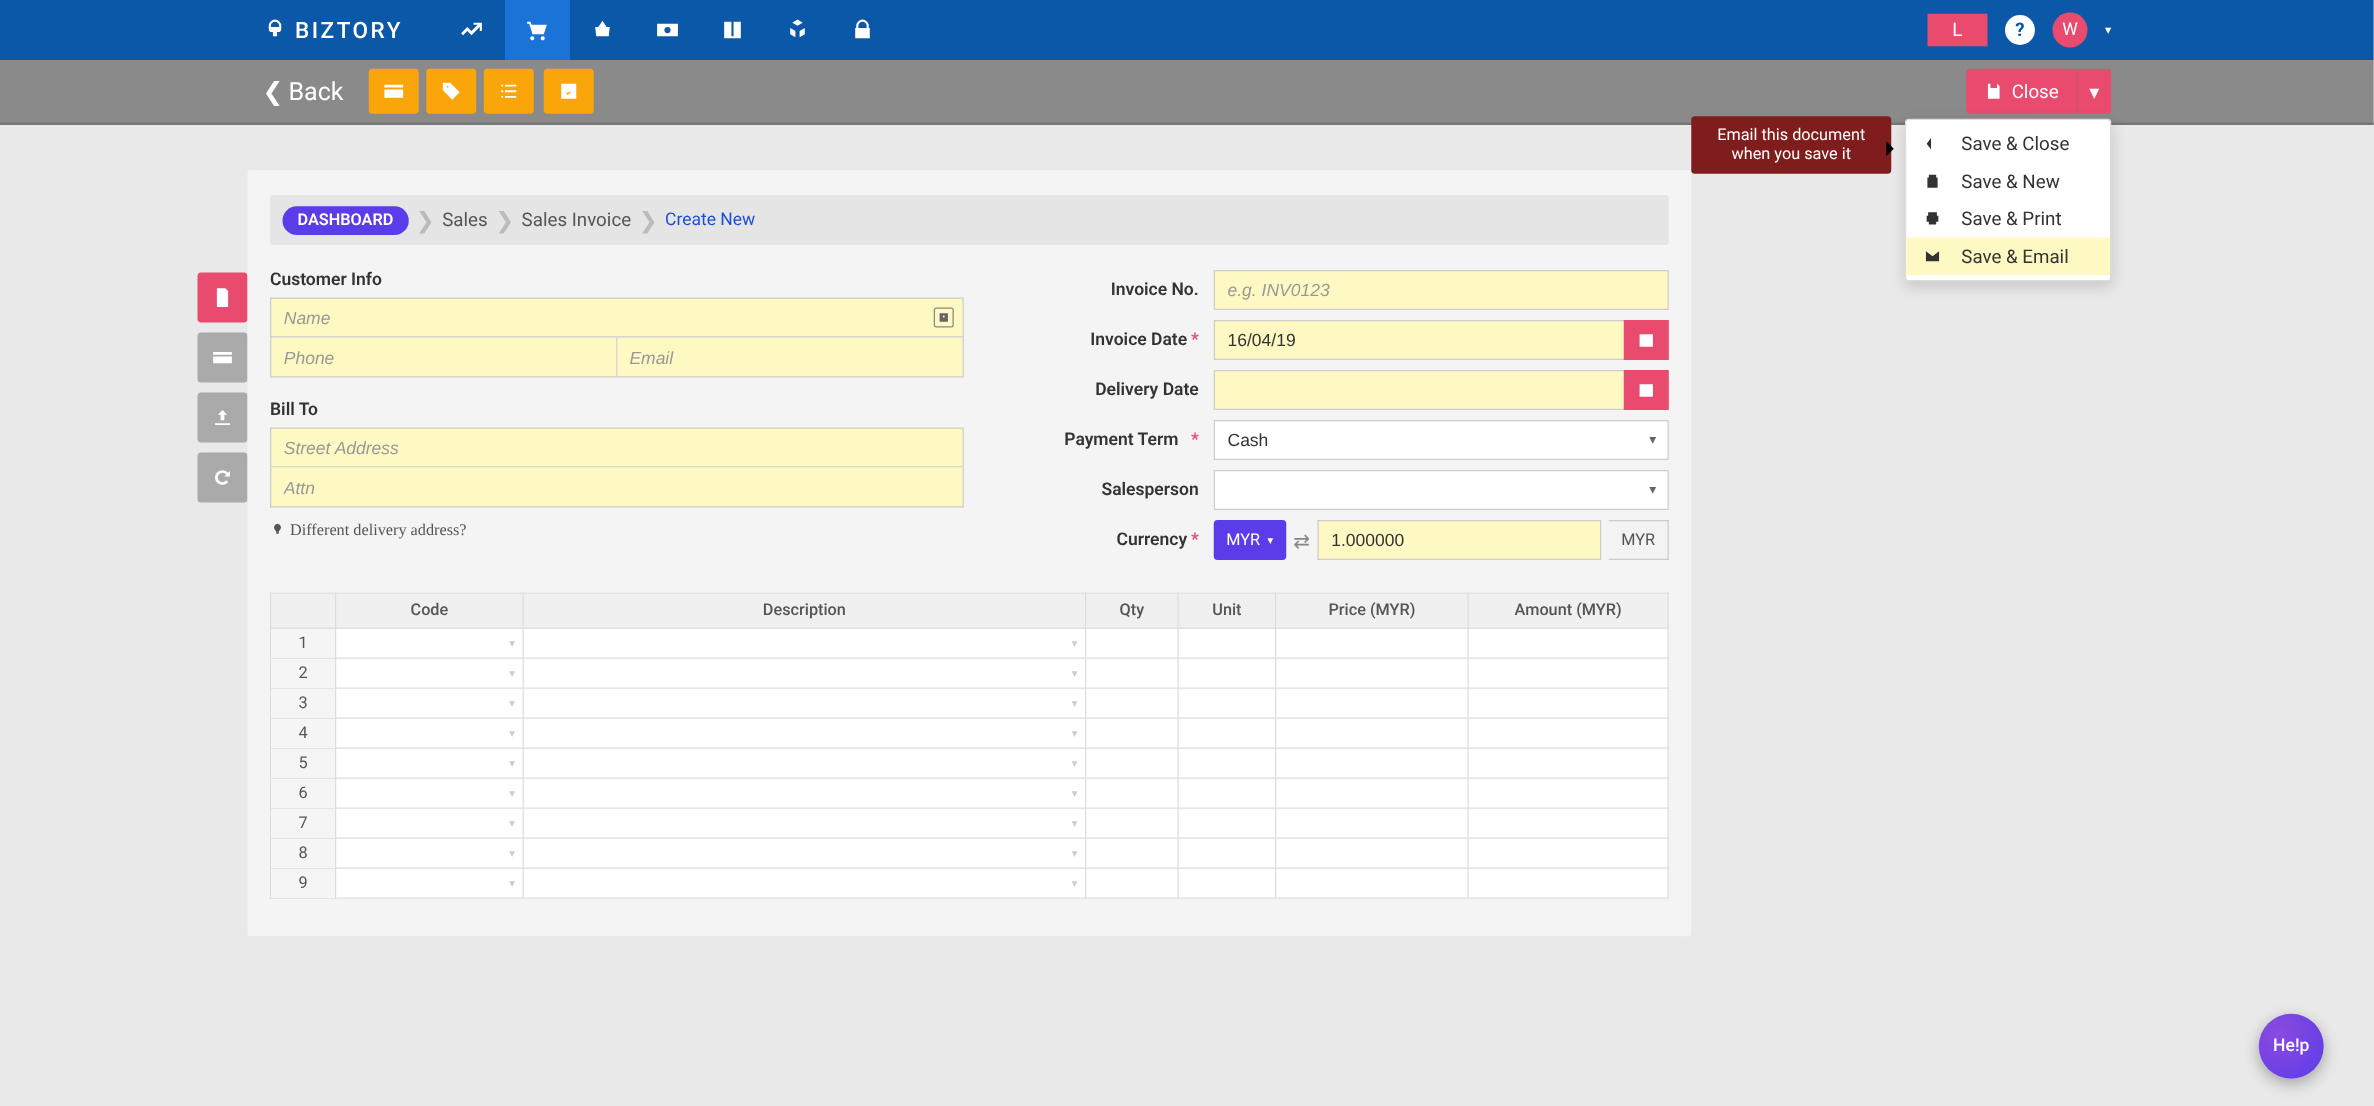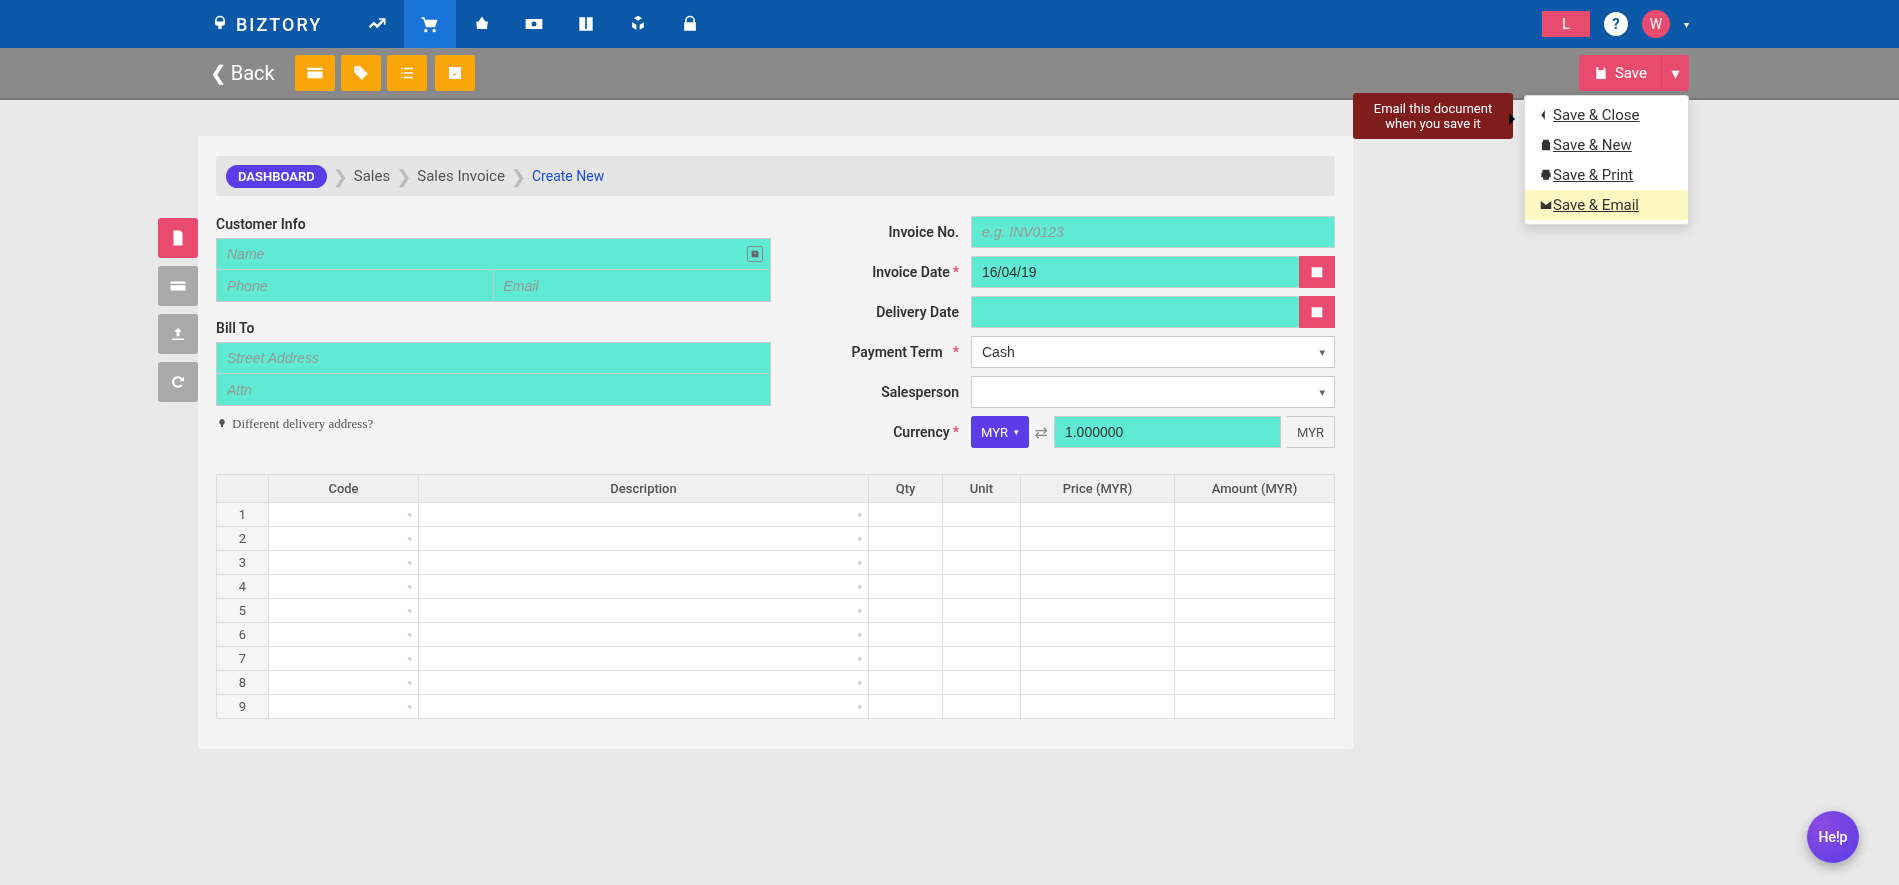--- a/index.html
+++ b/index.html
@@ -86,21 +86,21 @@
   }
   .save-dropdown {
     position:absolute; top:40px; right:0;
     background:#fff; border:1px solid #ddd; border-radius:3px;
     box-shadow:0 4px 12px rgba(0,0,0,0.15);
     width: 165px; padding:4px 0;
     z-index: 50;
   }
   .save-item {
     padding:6px 14px; font-size:15px; color:#333;
-    display:flex; align-items:center; gap:0; cursor:pointer;text-decoration:underline;
+    display:flex; align-items:center; gap:16px; cursor:pointer;
   }
   .save-item.hovered { background:#fef9c3; }
   .save-item svg { width:14px; height:14px; fill:#333; }
 
   .tooltip {
     position:absolute;
     background:#7f1d1d; color:#fff; font-size:13px;
     padding:8px 12px; border-radius:3px;
     width:160px; text-align:center;
     top: 38px; right: 176px;
@@ -145,21 +145,21 @@
   .bc-cur { color:#1d4ed8; font-size:14px; }
 
   .form-area {
     display:flex; padding:0 18px; gap:40px;
   }
   .left-col { flex: 0 0 555px; }
   .right-col { flex: 1; }
 
   .section-title { font-size:14px; font-weight:600; color:#333; margin-bottom:6px; }
   .input, .sel {
-    width:100%; height:32px; border:1px solid #ccc; background:#5eead4;
+    width:100%; height:32px; border:1px solid #ccc; background:#fef9c3;
     padding:0 10px; font-size:14px; color:#333;
   }
   .input::placeholder { color:#999; font-style:italic; }
   .input-row { display:flex; }
   .input-row .input + .input { border-left:none; }
   .stack .input + .input { border-top:none; }
   .stack .input-row .input { border-top:none; }
   .name-wrap { position:relative; }
   .name-wrap .contact-ic {
     position:absolute; right:8px; top:50%; transform:translateY(-50%);
@@ -335,21 +335,21 @@
           <path d="M4 4h16v4H4zM4 8h16v12H4zM9 14l2 2 4-4"></path>
         </svg>
       </div>
   </div>
 
   <div class="save-group">
     <div class="save-btn">
       <svg viewBox="0 0 24 24" width="16" height="16" fill="#fff">
           <path d="M5 3h11l3 3v15H5zM8 3v5h8V3M8 14h8v6H8z"></path>
         </svg>
-      <span>Save</span>
+      <span>Close</span>
     </div>
     <div class="save-caret">▾</div>
 
     <div class="save-dropdown">
       <div class="save-item">
         <svg viewBox="0 0 24 24">
             <path d="M10 4l-6 8 6 8M20 12H5"></path>
           </svg>
         <span>Save &amp; Close</span>
       </div>

